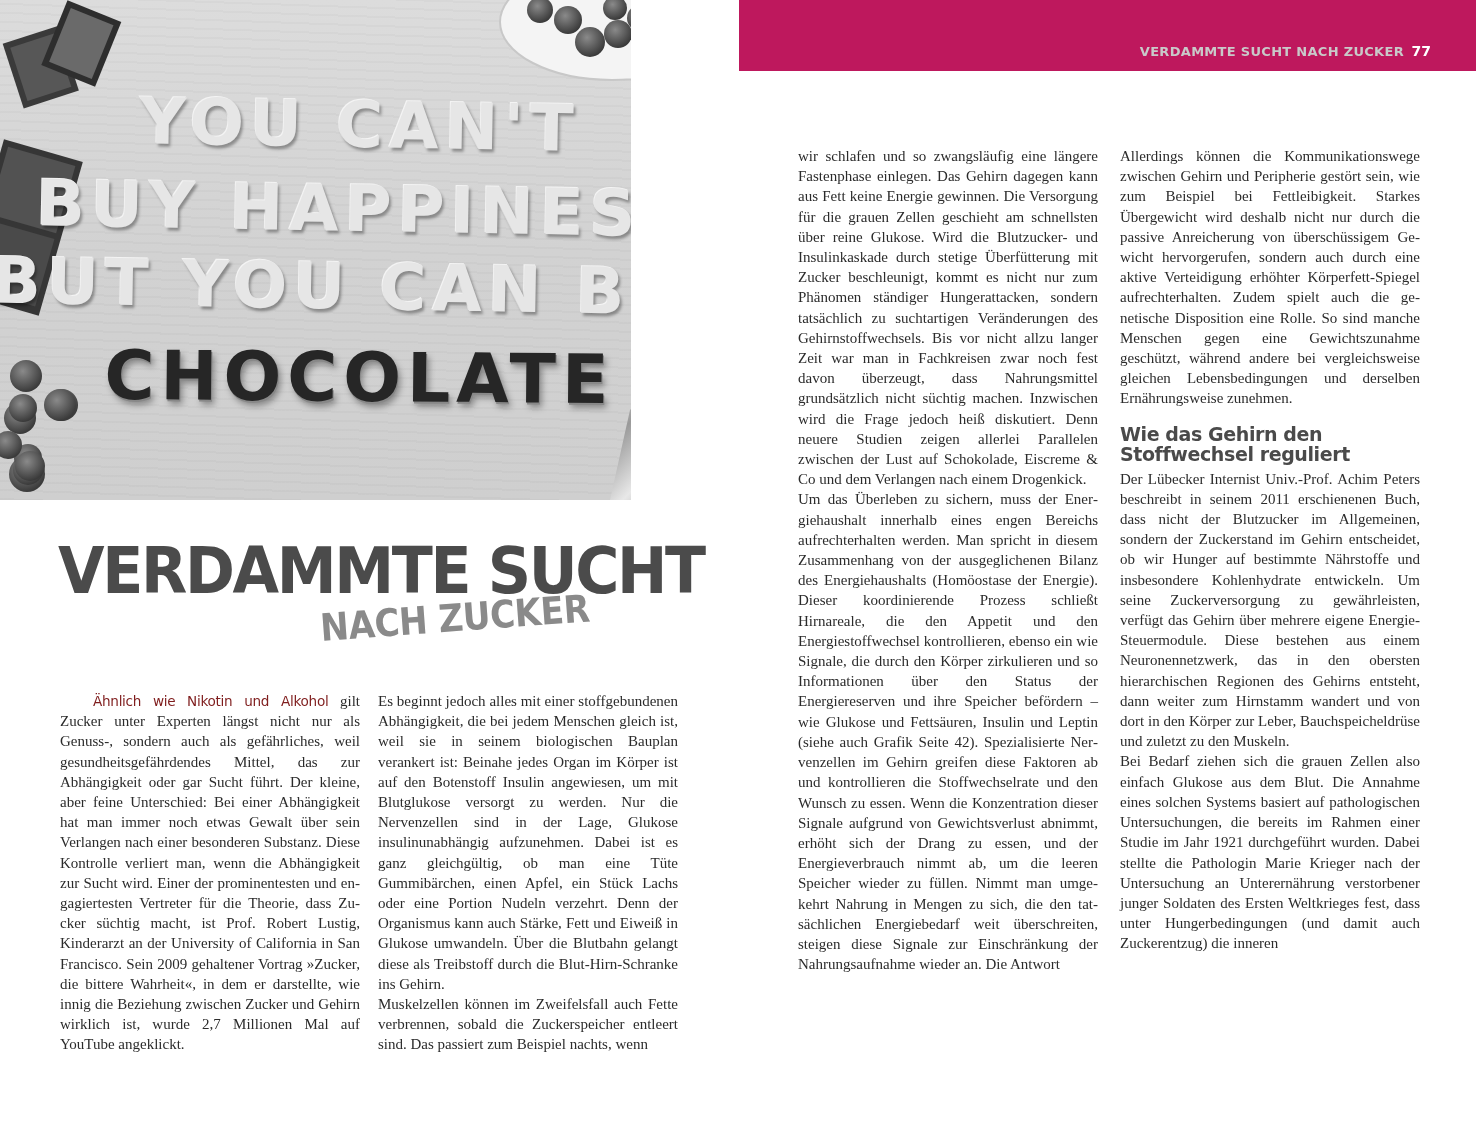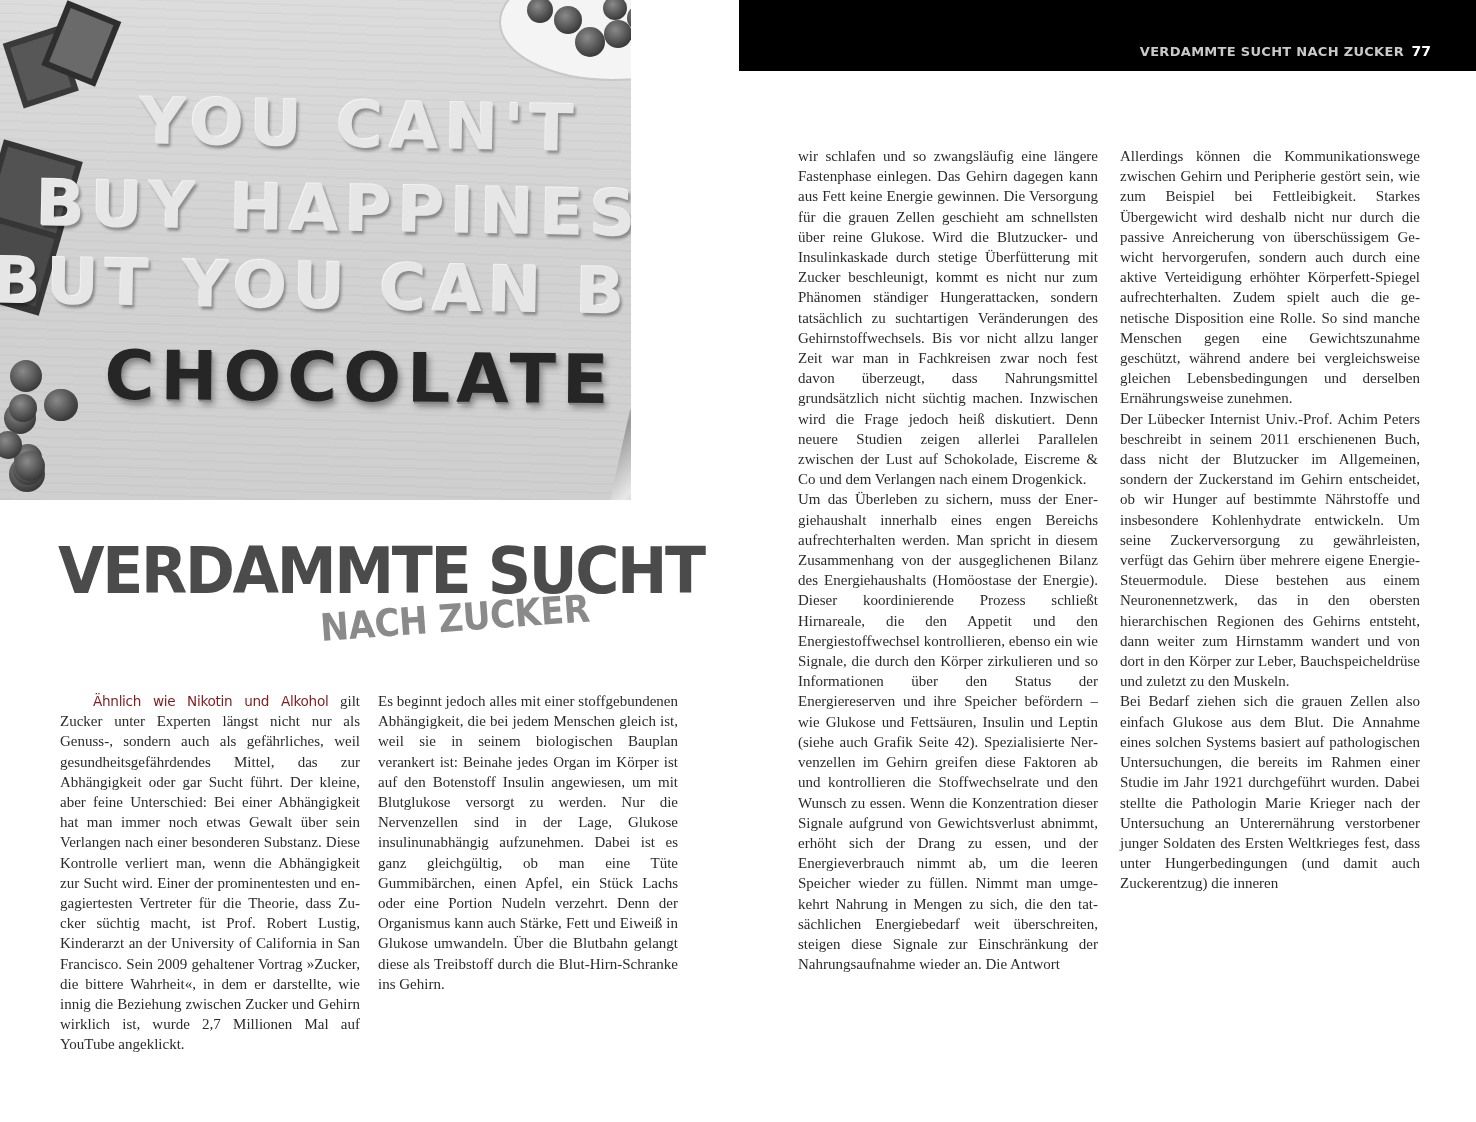--- a/index.html
+++ b/index.html
@@ -27,21 +27,21 @@
     }
     .hero-line.dark {
       color: #262626;
       text-shadow: 1px 2px 0 #888, 3px 5px 6px rgba(0,0,0,0.35);
       font-size: 68px;
     }
 
     
     .running-header {
       position: absolute; left: 739px; top: 0; width: 737px; height: 71px;
-      background: #000000;
+      background: #be185d;
     }
     .running-title {
       position: absolute; right: 72px; top: 44px;
       font-family: "DejaVu Sans", sans-serif; font-weight: bold; font-size: 13px;
       color: #c9c9c9; letter-spacing: 0.3px;
     }
     .page-number {
       position: absolute; right: 45px; top: 43px;
       font-family: "DejaVu Sans", sans-serif; font-weight: bold; font-size: 14px;
       color: #ffffff;
@@ -167,24 +167,26 @@
 
 <h1 class="title-main">VERDAMMTE SUCHT</h1>
 <h2 class="title-sub">NACH ZUCKER</h2>
 
 <div class="col col1">
   <p><span class="lead">Ähnlich wie Nikotin und Alkohol</span><span> gilt Zucker unter Experten längst nicht nur als Genuss-, sondern auch als gefährliches, weil gesund­heitsgefährdendes Mittel, das zur Abhängigkeit oder gar Sucht führt. Der kleine, aber feine Un­terschied: Bei einer Abhängigkeit hat man im­mer noch etwas Gewalt über sein Verlangen nach einer besonderen Substanz. Diese Kon­trolle verliert man, wenn die Abhängigkeit zur Sucht wird. Einer der prominentesten und en­gagiertesten Vertreter für die Theorie, dass Zu­cker süchtig macht, ist Prof. Robert Lustig, Kinderarzt an der University of California in San Francisco. Sein 2009 gehaltener Vortrag »Zucker, die bittere Wahrheit«, in dem er dar­stellte, wie innig die Beziehung zwischen Zu­cker und Gehirn wirklich ist, wurde 2,7 Millio­nen Mal auf YouTube angeklickt.</span></p>
 </div>
 
 <div class="col col2">
   <p>Es beginnt jedoch alles mit einer stoffgebun­denen Abhängigkeit, die bei jedem Menschen gleich ist, weil sie in seinem biologischen Bau­plan verankert ist: Beinahe jedes Organ im Körper ist auf den Botenstoff Insulin ange­wiesen, um mit Blutglukose versorgt zu wer­den. Nur die Nervenzellen sind in der Lage, Glukose insulinunabhängig aufzunehmen. Da­bei ist es ganz gleichgültig, ob man eine Tüte Gummibärchen, einen Apfel, ein Stück Lachs oder eine Portion Nudeln verzehrt. Denn der Organismus kann auch Stärke, Fett und Eiweiß in Glukose umwandeln. Über die Blutbahn ge­langt diese als Treibstoff durch die Blut-Hirn-Schranke ins Gehirn.</p>
+  <p>Muskelzellen können im Zweifelsfall auch Fette verbrennen, sobald die Zuckerspeicher entleert sind. Das passiert zum Beispiel nachts, wenn</p>
 </div>
 
 <div class="col col3">
   <p>wir schlafen und so zwangsläufig eine längere Fastenphase einlegen. Das Gehirn dagegen kann aus Fett keine Energie gewinnen. Die Versorgung für die grauen Zellen geschieht am schnellsten über reine Glukose. Wird die Blut­zucker- und Insulinkaskade durch stetige Überfütterung mit Zucker beschleunigt, kommt es nicht nur zum Phänomen ständiger Hungerattacken, sondern tatsächlich zu sucht­artigen Veränderungen des Gehirnstoffwech­sels. Bis vor nicht allzu langer Zeit war man in Fachkreisen zwar noch fest davon überzeugt, dass Nahrungsmittel grundsätzlich nicht süch­tig machen. Inzwischen wird die Frage jedoch heiß diskutiert. Denn neuere Studien zeigen allerlei Parallelen zwischen der Lust auf Scho­kolade, Eiscreme &amp; Co und dem Verlangen nach einem Drogenkick.</p>
   <p>Um das Überleben zu sichern, muss der Ener­giehaushalt innerhalb eines engen Bereichs aufrechterhalten werden. Man spricht in die­sem Zusammenhang von der ausgeglichenen Bilanz des Energiehaushalts (Homöostase der Energie). Dieser koordinierende Prozess schließt Hirnareale, die den Appetit und den Energiestoffwechsel kontrollieren, ebenso ein wie Signale, die durch den Körper zirkulieren und so Informationen über den Status der Energiereserven und ihre Speicher befördern – wie Glukose und Fettsäuren, Insulin und Leptin (siehe auch Grafik Seite 42). Spezialisierte Ner­venzellen im Gehirn greifen diese Faktoren ab und kontrollieren die Stoffwechselrate und den Wunsch zu essen. Wenn die Konzentration dieser Signale aufgrund von Gewichtsverlust abnimmt, erhöht sich der Drang zu essen, und der Energieverbrauch nimmt ab, um die leeren Speicher wieder zu füllen. Nimmt man umge­kehrt Nahrung in Mengen zu sich, die den tat­sächlichen Energiebedarf weit überschreiten, steigen diese Signale zur Einschränkung der Nahrungsaufnahme wieder an. Die Antwort</p>
 </div>
 
 <div class="col col4">
   <p>Allerdings können die Kommunikationswege zwischen Gehirn und Peripherie gestört sein, wie zum Beispiel bei Fettleibigkeit. Starkes Übergewicht wird deshalb nicht nur durch die passive Anreicherung von überschüssigem Ge­wicht hervorgerufen, sondern auch durch eine aktive Verteidigung erhöhter Körperfett-Spie­gel aufrechterhalten. Zudem spielt auch die ge­netische Disposition eine Rolle. So sind man­che Menschen gegen eine Gewichtszunahme geschützt, während andere bei vergleichsweise gleichen Lebensbedingungen und derselben Ernährungsweise zunehmen.</p>
+  <h3 class="h2 small" style="margin-top:15px; margin-bottom:5px; width:250px;">Wie das Gehirn den Stoff­wechsel reguliert</h3>
   <p>Der Lübecker Internist Univ.-Prof. Achim Peters beschreibt in seinem 2011 erschienenen Buch, dass nicht der Blutzucker im Allge­meinen, sondern der Zuckerstand im Gehirn entscheidet, ob wir Hunger auf bestimmte Nährstoffe und insbesondere Kohlenhydrate entwickeln. Um seine Zuckerversorgung zu ge­währleisten, verfügt das Gehirn über mehrere eigene Energie-Steuermodule. Diese bestehen aus einem Neuronennetzwerk, das in den obersten hierarchischen Regionen des Gehirns entsteht, dann weiter zum Hirnstamm wandert und von dort in den Körper zur Leber, Bauch­speicheldrüse und zuletzt zu den Muskeln.</p>
   <p>Bei Bedarf ziehen sich die grauen Zellen also einfach Glukose aus dem Blut. Die Annahme eines solchen Systems basiert auf pathologi­schen Untersuchungen, die bereits im Rahmen einer Studie im Jahr 1921 durchgeführt wur­den. Dabei stellte die Pathologin Marie Krieger nach der Untersuchung an Unterernährung verstorbener junger Soldaten des Ersten Welt­krieges fest, dass unter Hungerbedingungen (und damit auch Zuckerentzug) die inneren</p>
 </div>
 
 </body></html>

